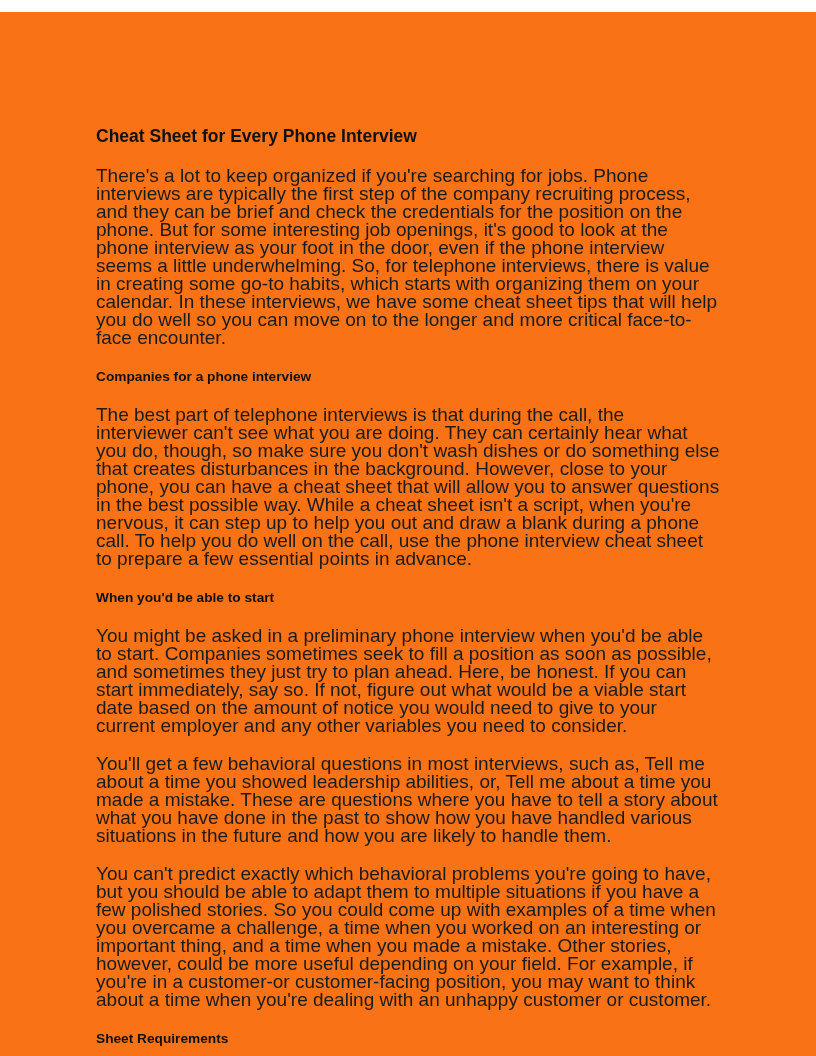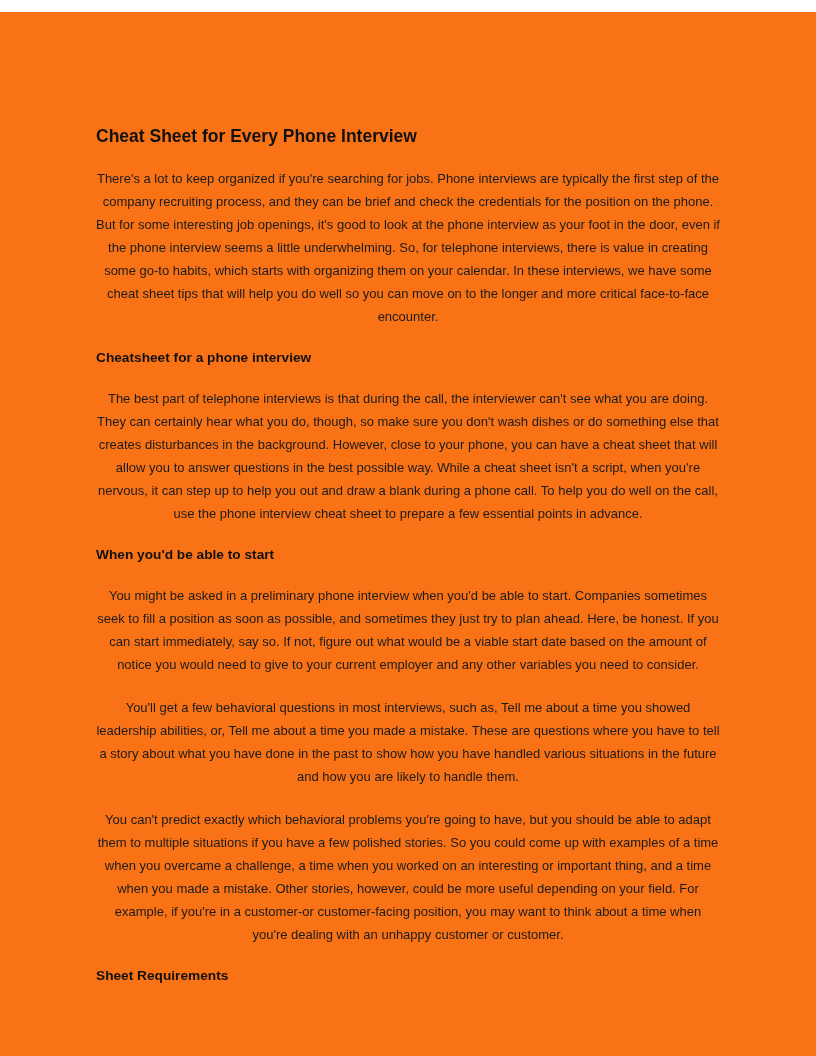--- a/index.html
+++ b/index.html
@@ -20,42 +20,41 @@
     overflow: hidden;
   }
   .doc-title {
     font-size: 17.5px;
     font-weight: bold;
     line-height: 22px;
     margin: 0;
     color: #111111;
   }
   .doc-body p {
-    font-size: 13px;
-    line-height: 23px;
+    font-size: 19px;
+    line-height: 18px;
     margin: 20px 0 0 0;
     color: #1b1b1b;
-    text-align: center;
   }
   .doc-body h2 {
     font-size: 13.7px;
     font-weight: bold;
     line-height: 18px;
     margin: 21px 0 0 0;
     color: #111111;
   }
 </style>
 </head>
 <body>
 
 <div class="page">
   <h1 class="doc-title">Cheat Sheet for Every Phone Interview</h1>
   <div class="doc-body" id="doc-body">
       <p>There's a lot to keep organized if you're searching for jobs. Phone interviews are typically the first step of the company recruiting process, and they can be brief and check the credentials for the position on the phone. But for some interesting job openings, it's good to look at the phone interview as your foot in the door, even if the phone interview seems a little underwhelming. So, for telephone interviews, there is value in creating some go-to habits, which starts with organizing them on your calendar. In these interviews, we have some cheat sheet tips that will help you do well so you can move on to the longer and more critical face-to-face encounter.</p>
-      <h2>Cheatsheet for a phone interview</h2>
+      <h2>Companies for a phone interview</h2>
       <p>The best part of telephone interviews is that during the call, the interviewer can't see what you are doing. They can certainly hear what you do, though, so make sure you don't wash dishes or do something else that creates disturbances in the background. However, close to your phone, you can have a cheat sheet that will allow you to answer questions in the best possible way. While a cheat sheet isn't a script, when you're nervous, it can step up to help you out and draw a blank during a phone call. To help you do well on the call, use the phone interview cheat sheet to prepare a few essential points in advance.</p>
       <h2>When you'd be able to start</h2>
       <p>You might be asked in a preliminary phone interview when you'd be able to start. Companies sometimes seek to fill a position as soon as possible, and sometimes they just try to plan ahead. Here, be honest. If you can start immediately, say so. If not, figure out what would be a viable start date based on the amount of notice you would need to give to your current employer and any other variables you need to consider.</p>
       <p>You'll get a few behavioral questions in most interviews, such as, Tell me about a time you showed leadership abilities, or, Tell me about a time you made a mistake. These are questions where you have to tell a story about what you have done in the past to show how you have handled various situations in the future and how you are likely to handle them.</p>
       <p>You can't predict exactly which behavioral problems you're going to have, but you should be able to adapt them to multiple situations if you have a few polished stories. So you could come up with examples of a time when you overcame a challenge, a time when you worked on an interesting or important thing, and a time when you made a mistake. Other stories, however, could be more useful depending on your field. For example, if you're in a customer-or customer-facing position, you may want to think about a time when you're dealing with an unhappy customer or customer.</p>
       <h2>Sheet Requirements</h2>
     </div>
 </div>
 
 </body></html>

